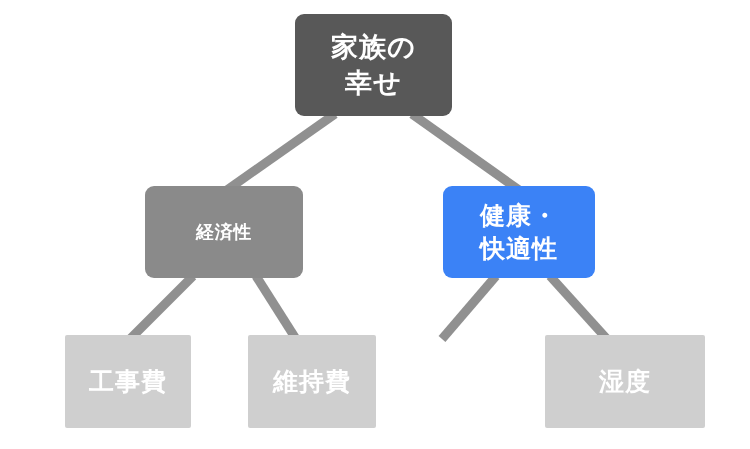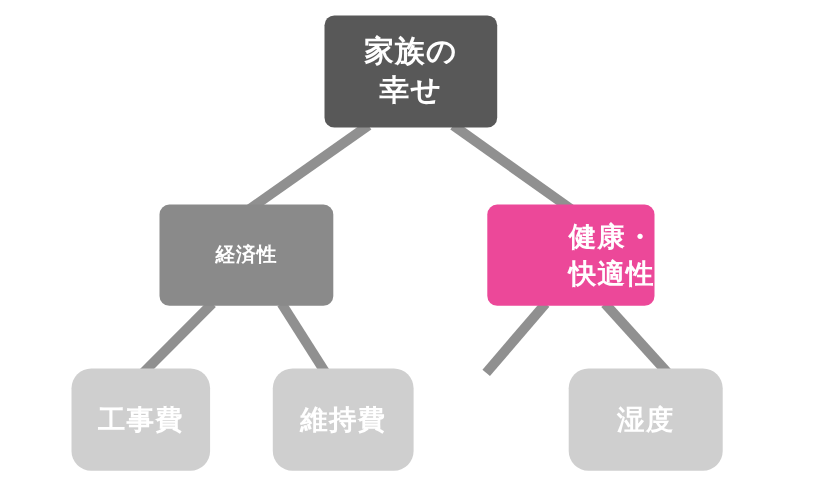--- a/index.html
+++ b/index.html
@@ -57,35 +57,34 @@
     width: 158px;
     height: 92px;
     background: #8a8a8a;
     font-size: 18px;
   }
   .node-branch-right {
     left: 443px;
     top: 186px;
     width: 152px;
     height: 92px;
-    background: #ec4899;
+    background: #3b82f6;
     font-size: 25px;
-    justify-content: flex-end;
   }
   .node-leaf {
     top: 335px;
     height: 93px;
     background: #cfcfcf;
     font-size: 25px;
-    border-radius: 18px;
+    border-radius: 2px;
   }
   .leaf-1 { left: 65px;  width: 126px; }
   .leaf-2 { left: 248px; width: 128px; }
   .leaf-3 { left: 378px; width: 127px; }
-  .leaf-4 { left: 517px; width: 140px; }
+  .leaf-4 { left: 545px; width: 160px; }
 </style>
 </head>
 <body>
 
 <div id="diagram-root">
 
   <svg id="connector-layer" viewBox="0 0 750 449" width="750" height="449" xmlns="http://www.w3.org/2000/svg">
     <g stroke="#909090" stroke-width="9" stroke-linecap="butt" fill="none">
       <line x1="335" y1="114" x2="227" y2="190"></line>
       <line x1="412" y1="114" x2="519" y2="190"></line>

